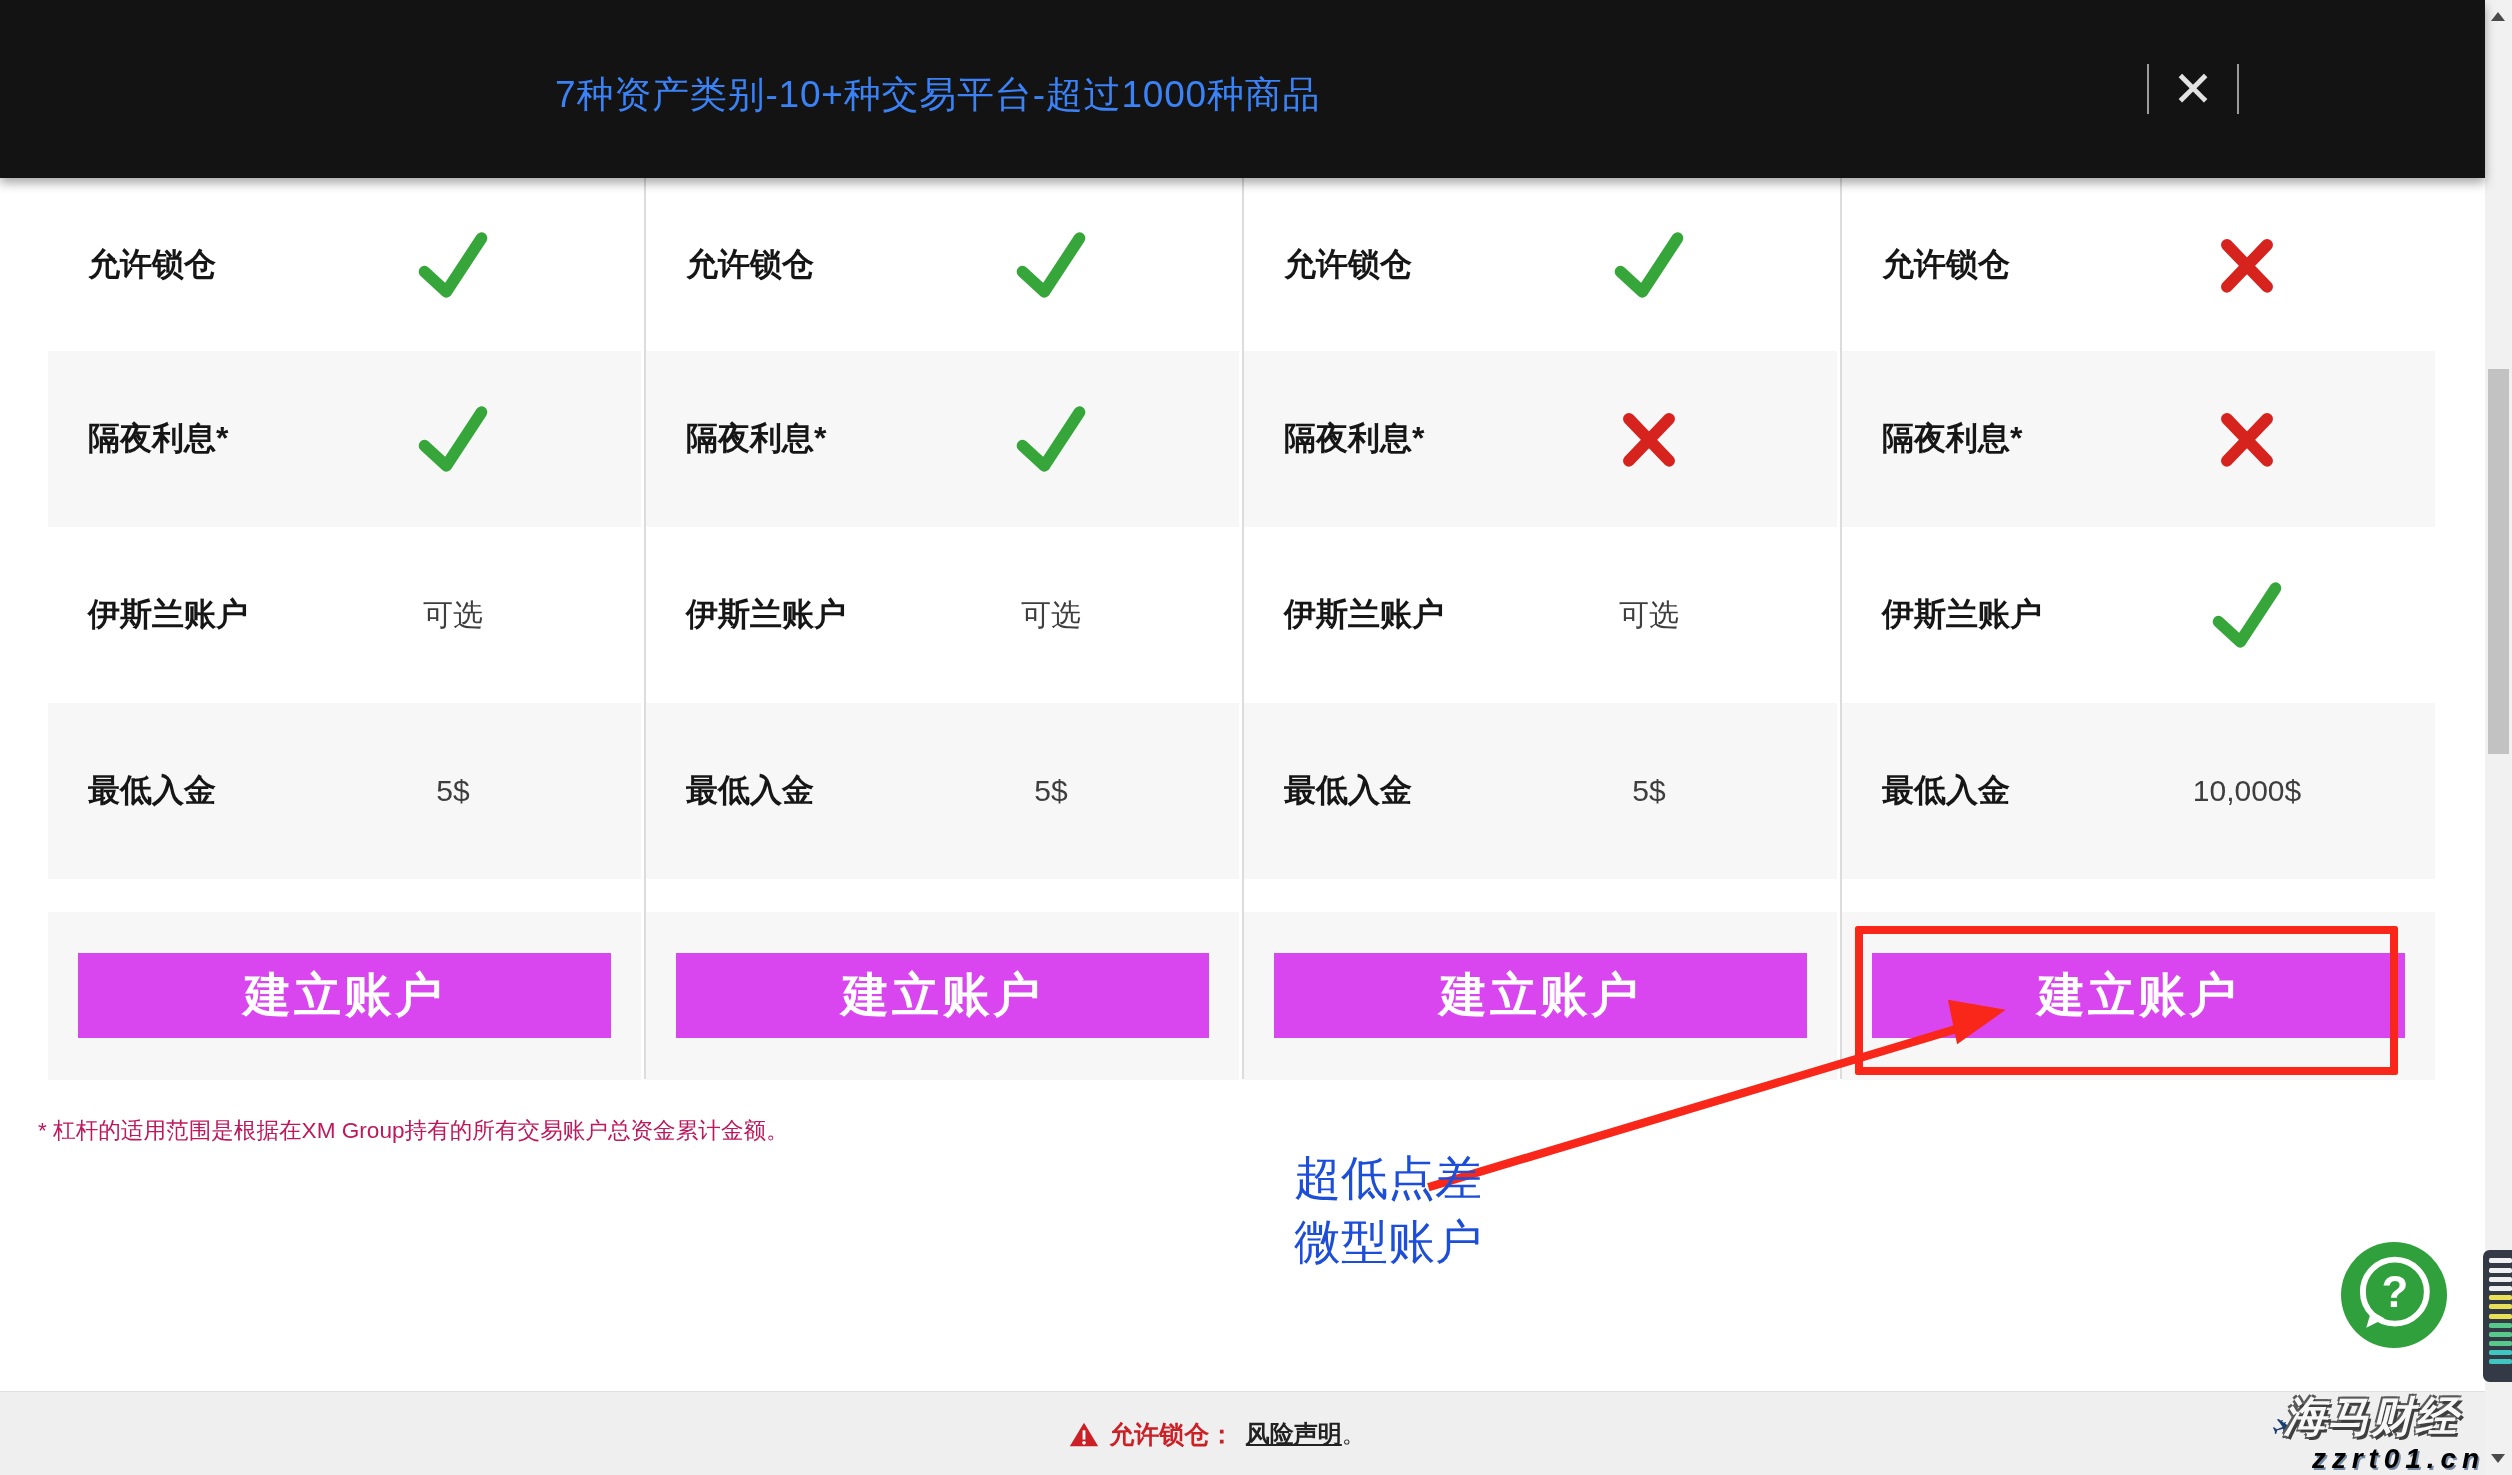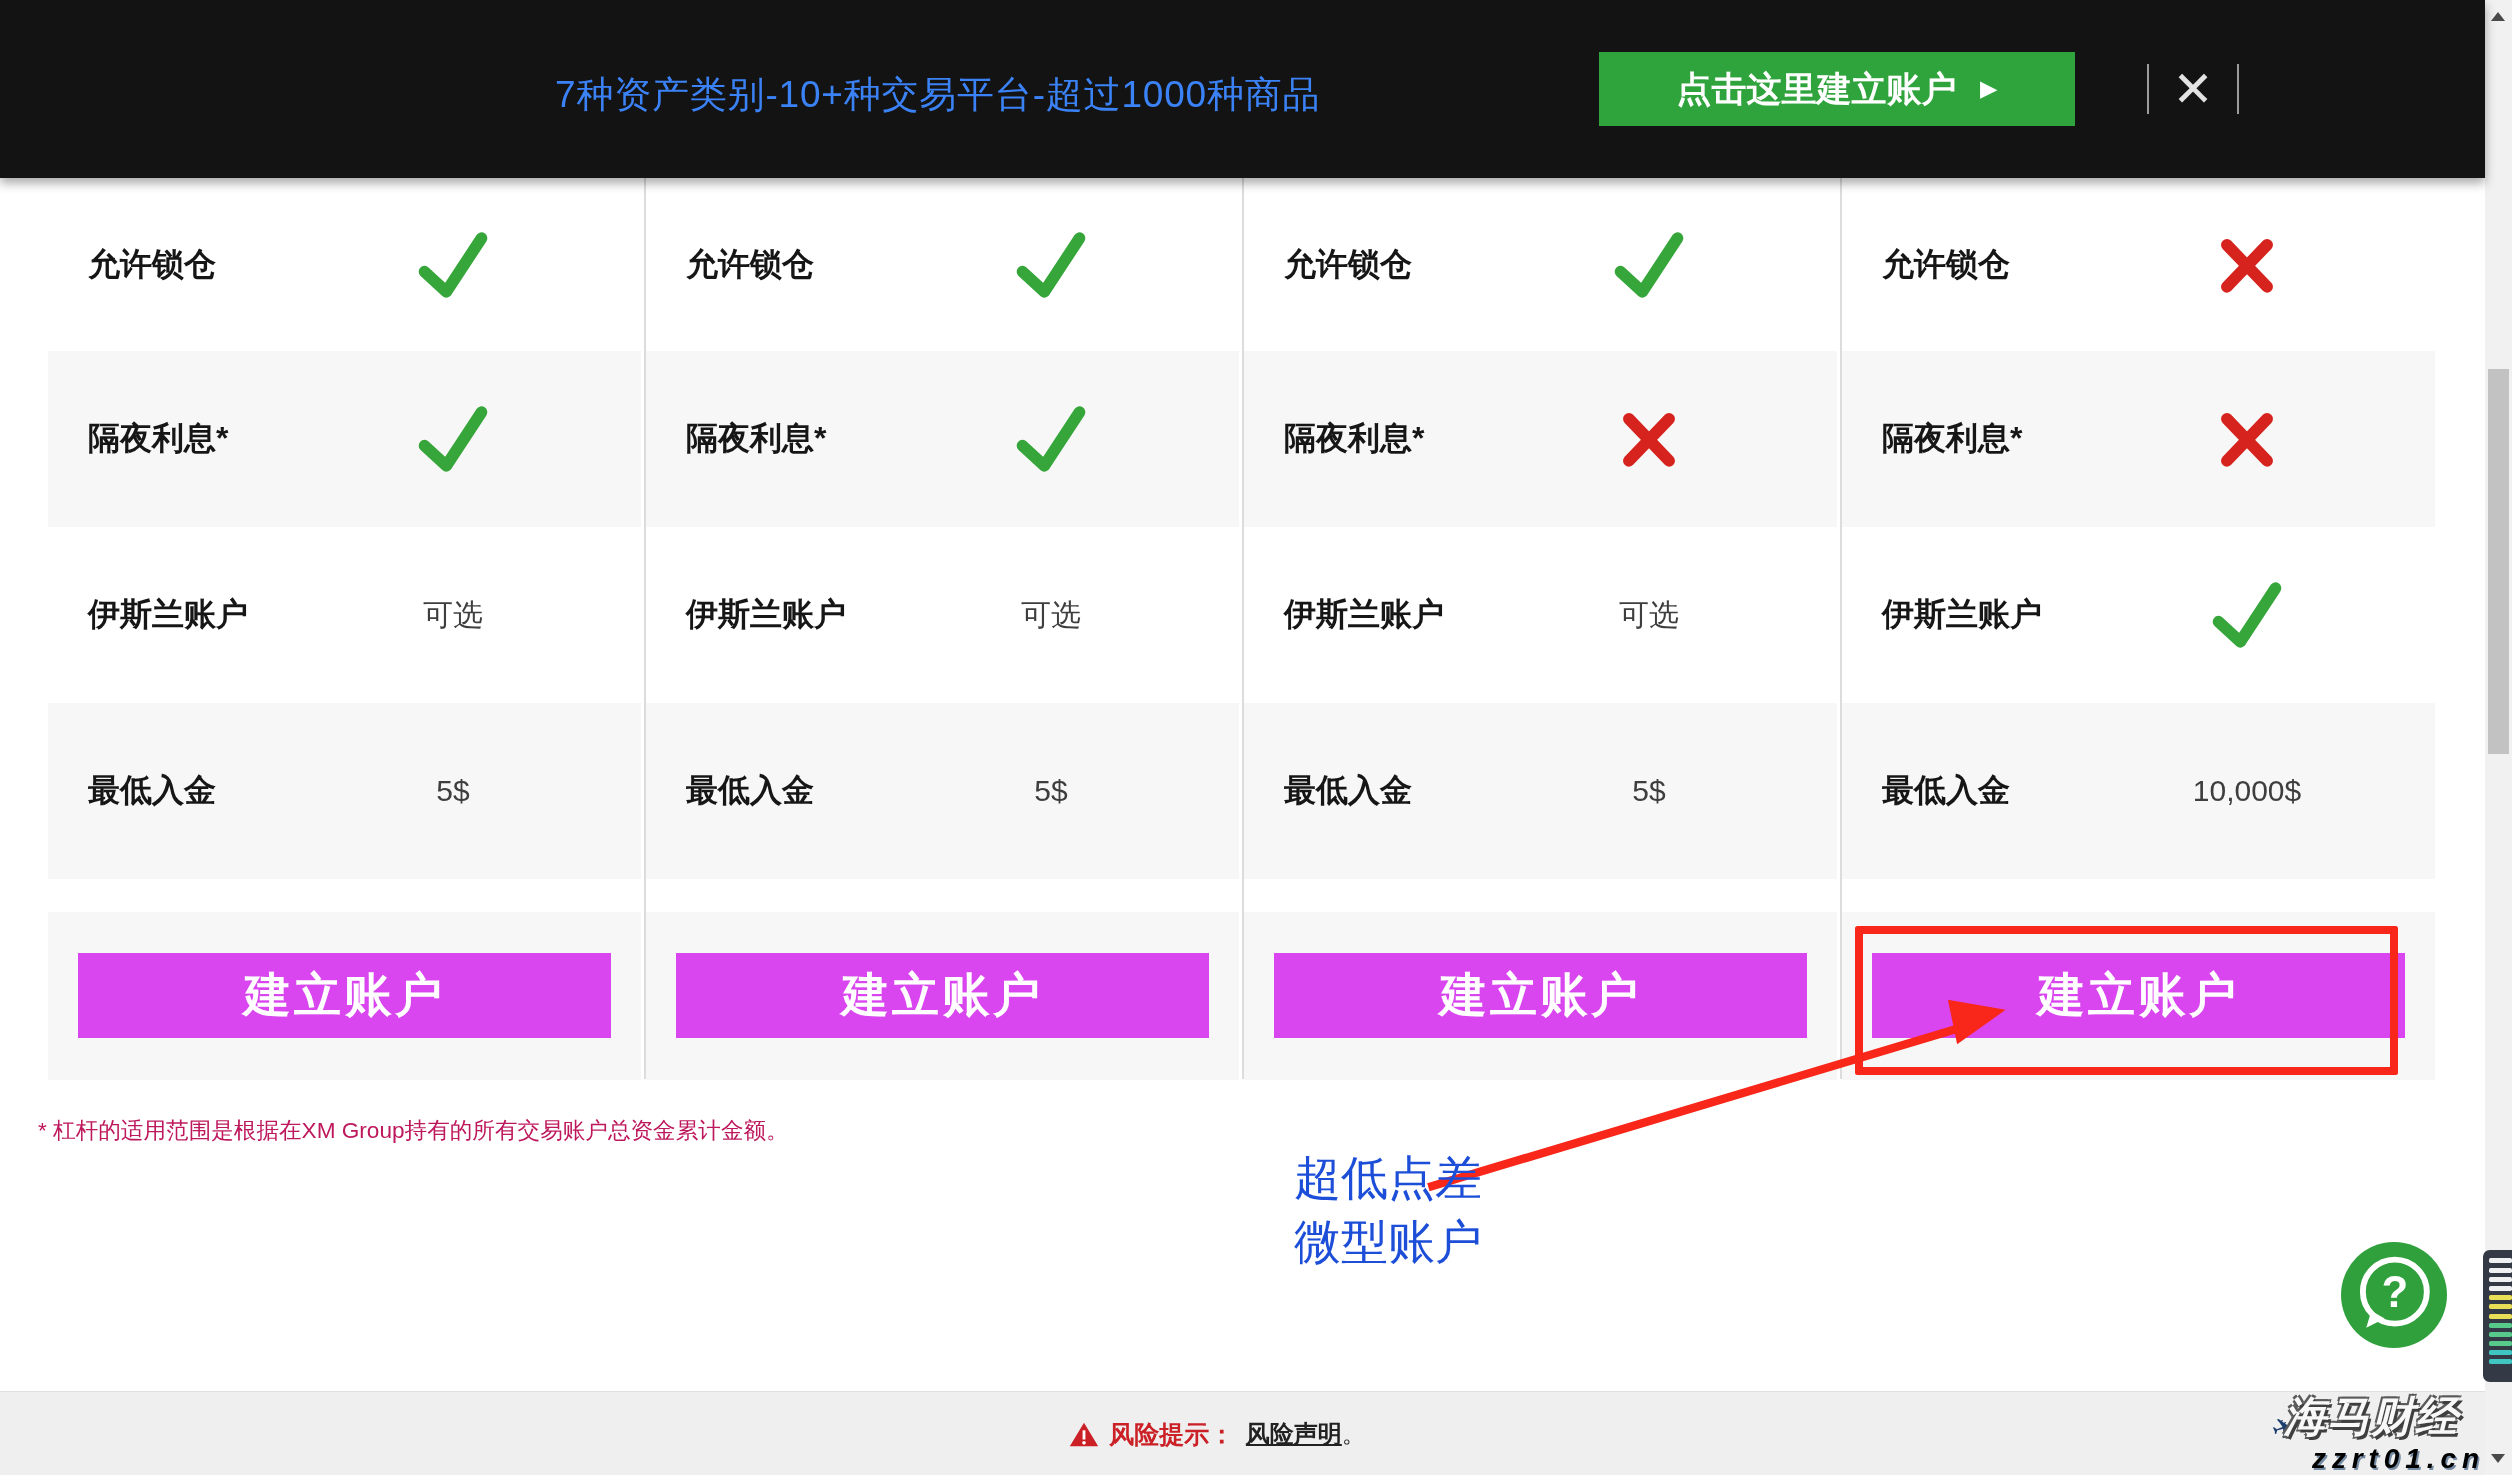--- a/index.html
+++ b/index.html
@@ -89,24 +89,20 @@
 
 <div class="canvas">
 
   <div class="scroll-track"></div>
   <div class="scroll-up"></div>
   <div class="scroll-thumb"></div>
   <div class="scroll-down"></div>
 
   <div class="topbar">
     <div class="topbar-title">7种资产类别-10+种交易平台-超过1000种商品</div>
-    <button class="cta">
-      <span>点击这里建立账户</span>
-      <span class="cta-arrow">▶</span>
-    </button>
     <div class="sep sep1"></div>
     <button class="close-btn">✕</button>
     <div class="sep sep2"></div>
   </div>
 
   <div class="colsep cs1"></div>
   <div class="colsep cs2"></div>
   <div class="colsep cs3"></div>
 
   <div class="col col1">
@@ -304,21 +300,21 @@
       <text x="64" y="77" text-anchor="middle" font-size="52" font-weight="bold" fill="#ffffff" font-family="Liberation Sans, DejaVu Sans, sans-serif">?</text>
     </svg>
   </button>
 
   <div class="footer">
     <svg class="warn-tri" width="30" height="27" viewBox="0 0 36 32">
       <path d="M18 2 L35 30 H1 Z" fill="#ca2026"></path>
       <rect x="16.3" y="11" width="3.4" height="11" fill="#ffffff"></rect>
       <circle cx="18" cy="26" r="2.2" fill="#ffffff"></circle>
     </svg>
-    <span class="warn-label">风险提示：</span>
+    <span class="warn-label">允许锁仓：</span>
     <span class="risk-link">风险声明</span>
     <span>。</span>
   </div>
 
   <div class="wm-plane">✈</div>
   <div class="wm-title">海马财经</div>
   <div class="wm-url">zzrt01.cn</div>
   <div class="wm-device">
     <div class="s s-w"></div>
       <div class="s s-w"></div>

